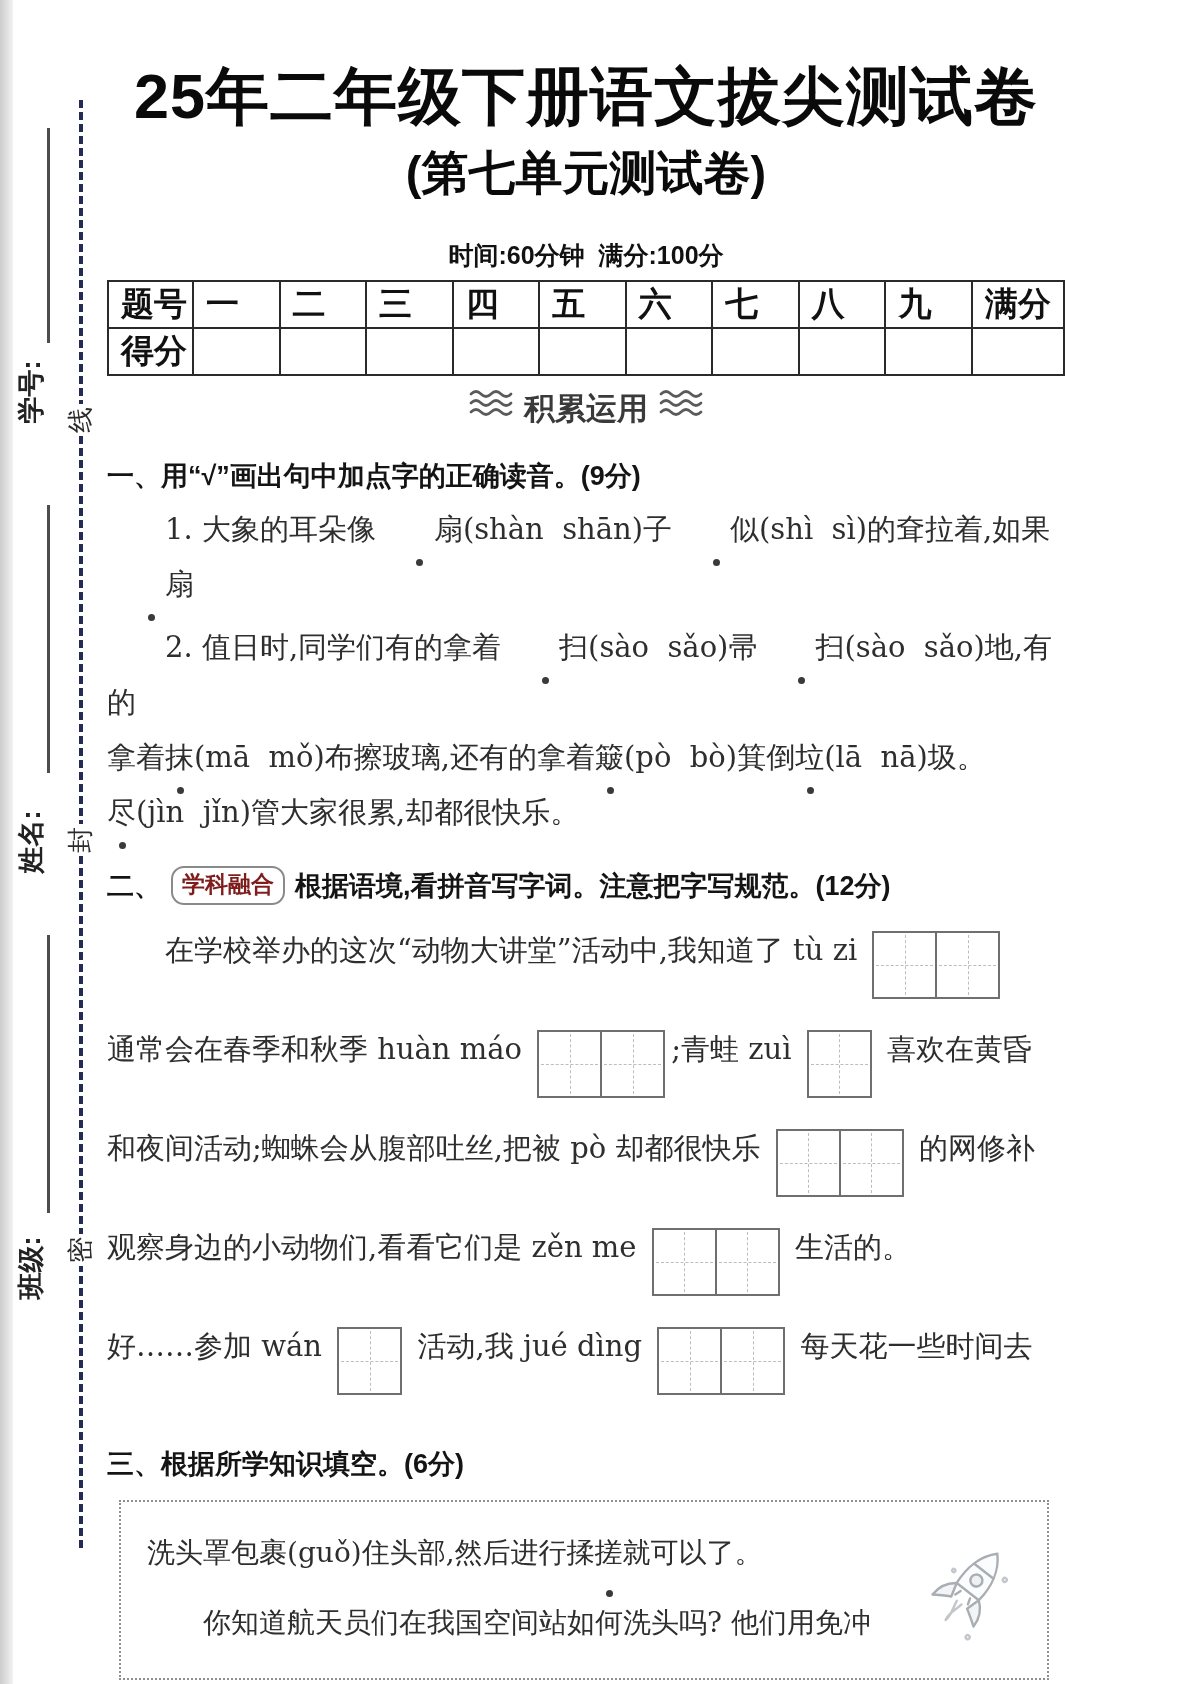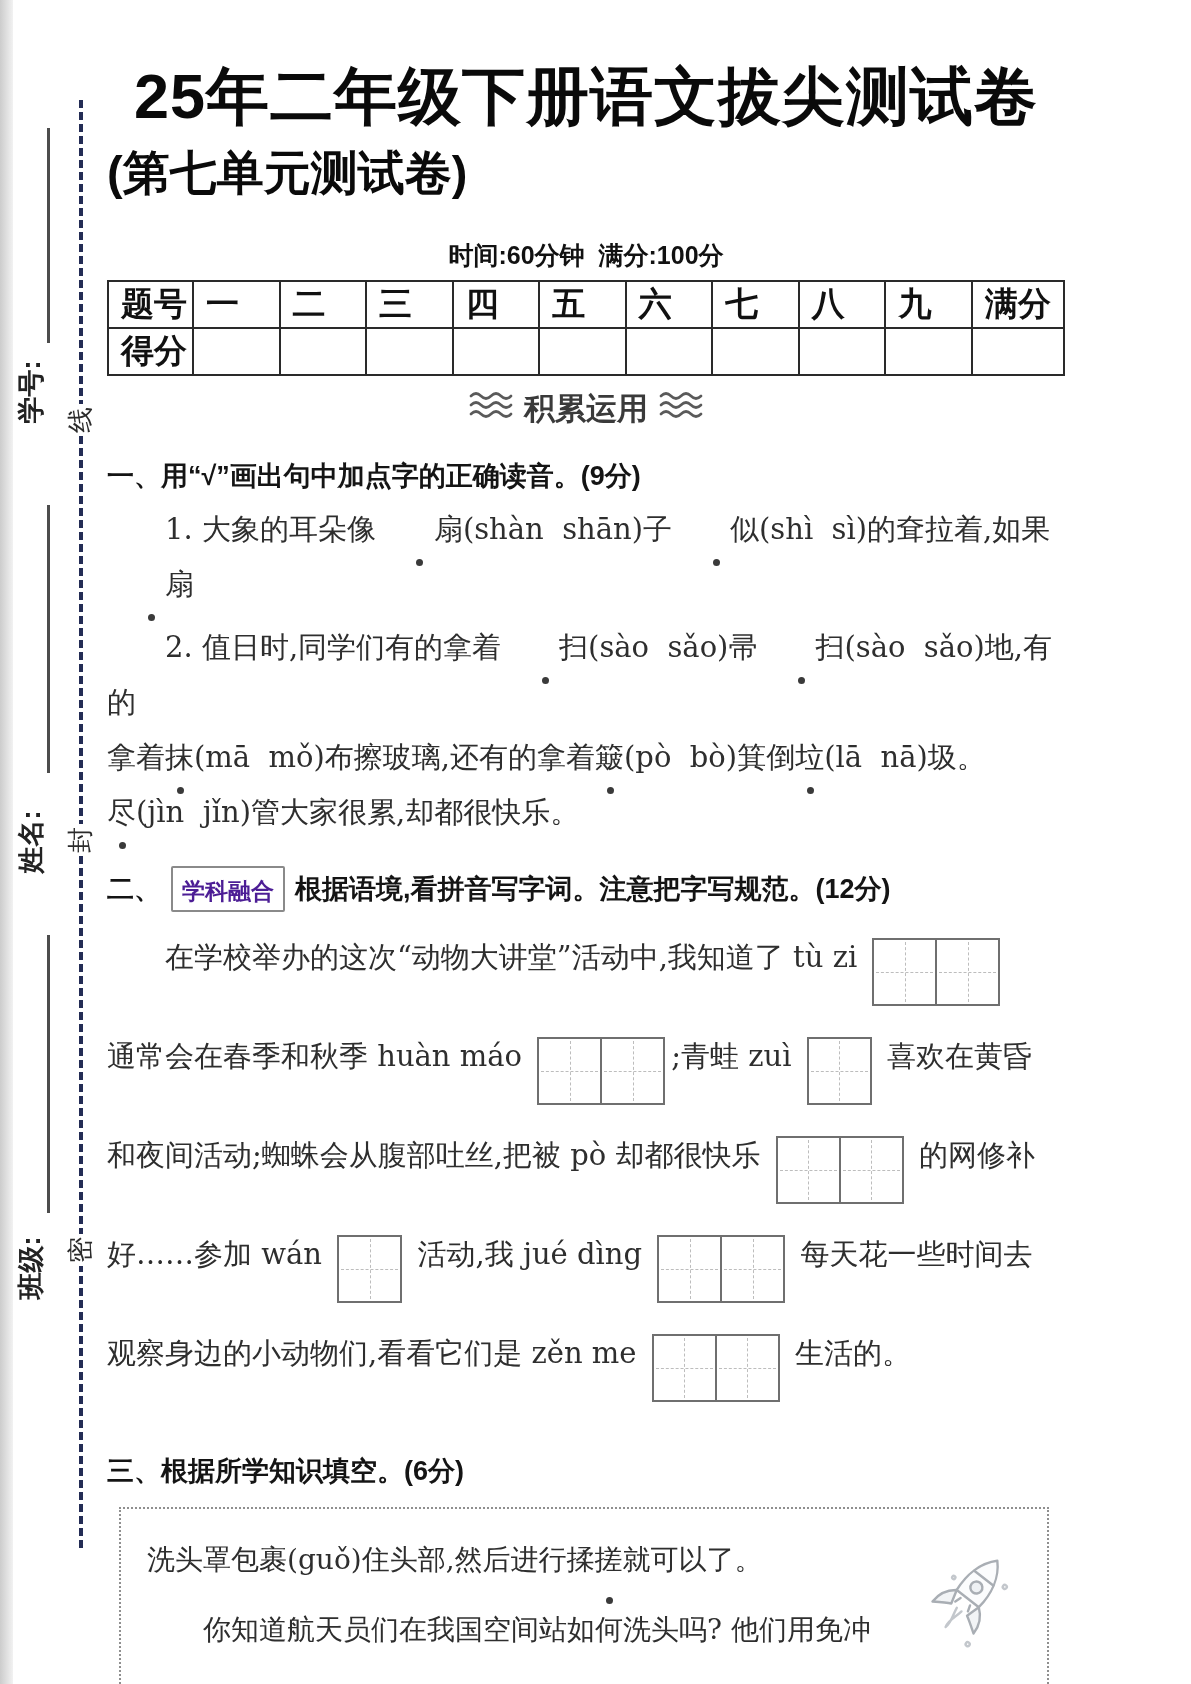--- a/index.html
+++ b/index.html
@@ -22,37 +22,37 @@
   .m-label{position:absolute;font-size:27px;font-weight:600;color:#222;
     white-space:nowrap;transform:translate(-50%,-50%) rotate(-90deg);}
   .blank-line{position:absolute;left:47px;width:0;border-left:3px solid #4d4d4d;}
   .bl1{top:128px;height:215px;}
   .bl2{top:505px;height:268px;}
   .bl3{top:935px;height:278px;}
   
   .content{position:absolute;left:107px;top:0;width:958px;}
   .title1{margin-top:52px;text-align:center;font-size:63px;font-weight:900;
     letter-spacing:1px;color:#0a0a0a;line-height:1.4;}
-  .title2{margin-top:2px;font-size:47px;font-weight:900;color:#0a0a0a;}
+  .title2{margin-top:2px;text-align:center;font-size:47px;font-weight:900;color:#0a0a0a;}
   .exam-info{margin-top:34px;text-align:center;font-size:25px;font-weight:700;
     color:#111;white-space:pre-wrap;}
   
   table.score{margin-top:8px;border-collapse:collapse;width:958px;table-layout:fixed;}
   table.score th,table.score td{border:2px solid #2a2a2a;height:34px;
     font-size:33px;font-weight:700;text-align:left;padding:0 0 0 12px;color:#111;}
   table.score td{height:31px;}
   
-  .section-hdr{margin-top:12px;display:flex;justify-content:center;align-items:center;
+  .section-hdr{margin-top:12px;display:flex;justify-content:center;
     gap:8px;font-size:31px;font-weight:800;color:#3a3a3a;}
   .wave{display:inline-block;}
   
   .q-heading{font-size:27px;font-weight:700;color:#141414;margin-top:28px;
     display:flex;align-items:center;gap:10px;white-space:pre-wrap;}
-  .tag{display:inline-block;border:2px solid #8a8a8a;border-radius:2px;
-    padding:8px 9px 3px;font-size:23px;font-weight:700;color:#4c1d95;}
+  .tag{display:inline-block;border:2px solid #8a8a8a;border-radius:13px;
+    padding:1px 9px 3px;font-size:23px;font-weight:700;color:#7f1d1d;}
   
   .kai{font-family:"DejaVu Serif",serif;color:#2e2e2e;}
   .q1-item .line{font-size:29px;line-height:55px;white-space:pre-wrap;}
   .line span{white-space:pre-wrap;}
   .indent1{text-indent:58px;}
   .q1-item{margin-top:8px;}
   .dotted{position:relative;display:inline-block;}
   .dotted::after{content:"";position:absolute;left:50%;bottom:-9px;width:7px;height:7px;
     margin-left:-3px;border-radius:50%;background:#3a3a3a;}
   
@@ -184,30 +184,30 @@
         <span>;青蛙 zuì </span>
         <span class="tzg"><span class="cell"></span></span>
         <span> 喜欢在黄昏</span>
       </div>
     <div class="gline">
         <span>和夜间活动;蜘蛛会从腹部吐丝,把被 pò 却都很快乐 </span>
         <span class="tzg"><span class="cell"></span><span class="cell"></span></span>
         <span> 的网修补</span>
       </div>
     <div class="gline">
+        <span>观察身边的小动物们,看看它们是 zěn me </span>
+        <span class="tzg"><span class="cell"></span><span class="cell"></span></span>
+        <span> 生活的。</span>
+      </div>
+    <div class="gline">
         <span>好……参加 wán </span>
         <span class="tzg"><span class="cell"></span></span>
         <span> 活动,我 jué dìng </span>
         <span class="tzg"><span class="cell"></span><span class="cell"></span></span>
         <span> 每天花一些时间去</span>
-      </div>
-    <div class="gline">
-        <span>观察身边的小动物们,看看它们是 zěn me </span>
-        <span class="tzg"><span class="cell"></span><span class="cell"></span></span>
-        <span> 生活的。</span>
       </div>
   </div>
 
   <div class="q-heading" style="margin-top:20px;"><span>三、根据所学知识填空。(6分)</span></div>
   <div class="info-box kai">
     <div class="line"><span>洗头罩包裹(guǒ)住头部,然后进行揉</span><span class="dotted">搓</span><span>就可以了。</span></div>
     <div class="line"><span>　　你知道航天员们在我国空间站如何洗头吗? 他们用免冲</span></div>
     <span class="rocket">
       <svg width="72" height="96" viewBox="0 0 72 96">
         <g fill="none" stroke="#a9aeb4" stroke-width="2.4" stroke-linejoin="round" stroke-linecap="round">

